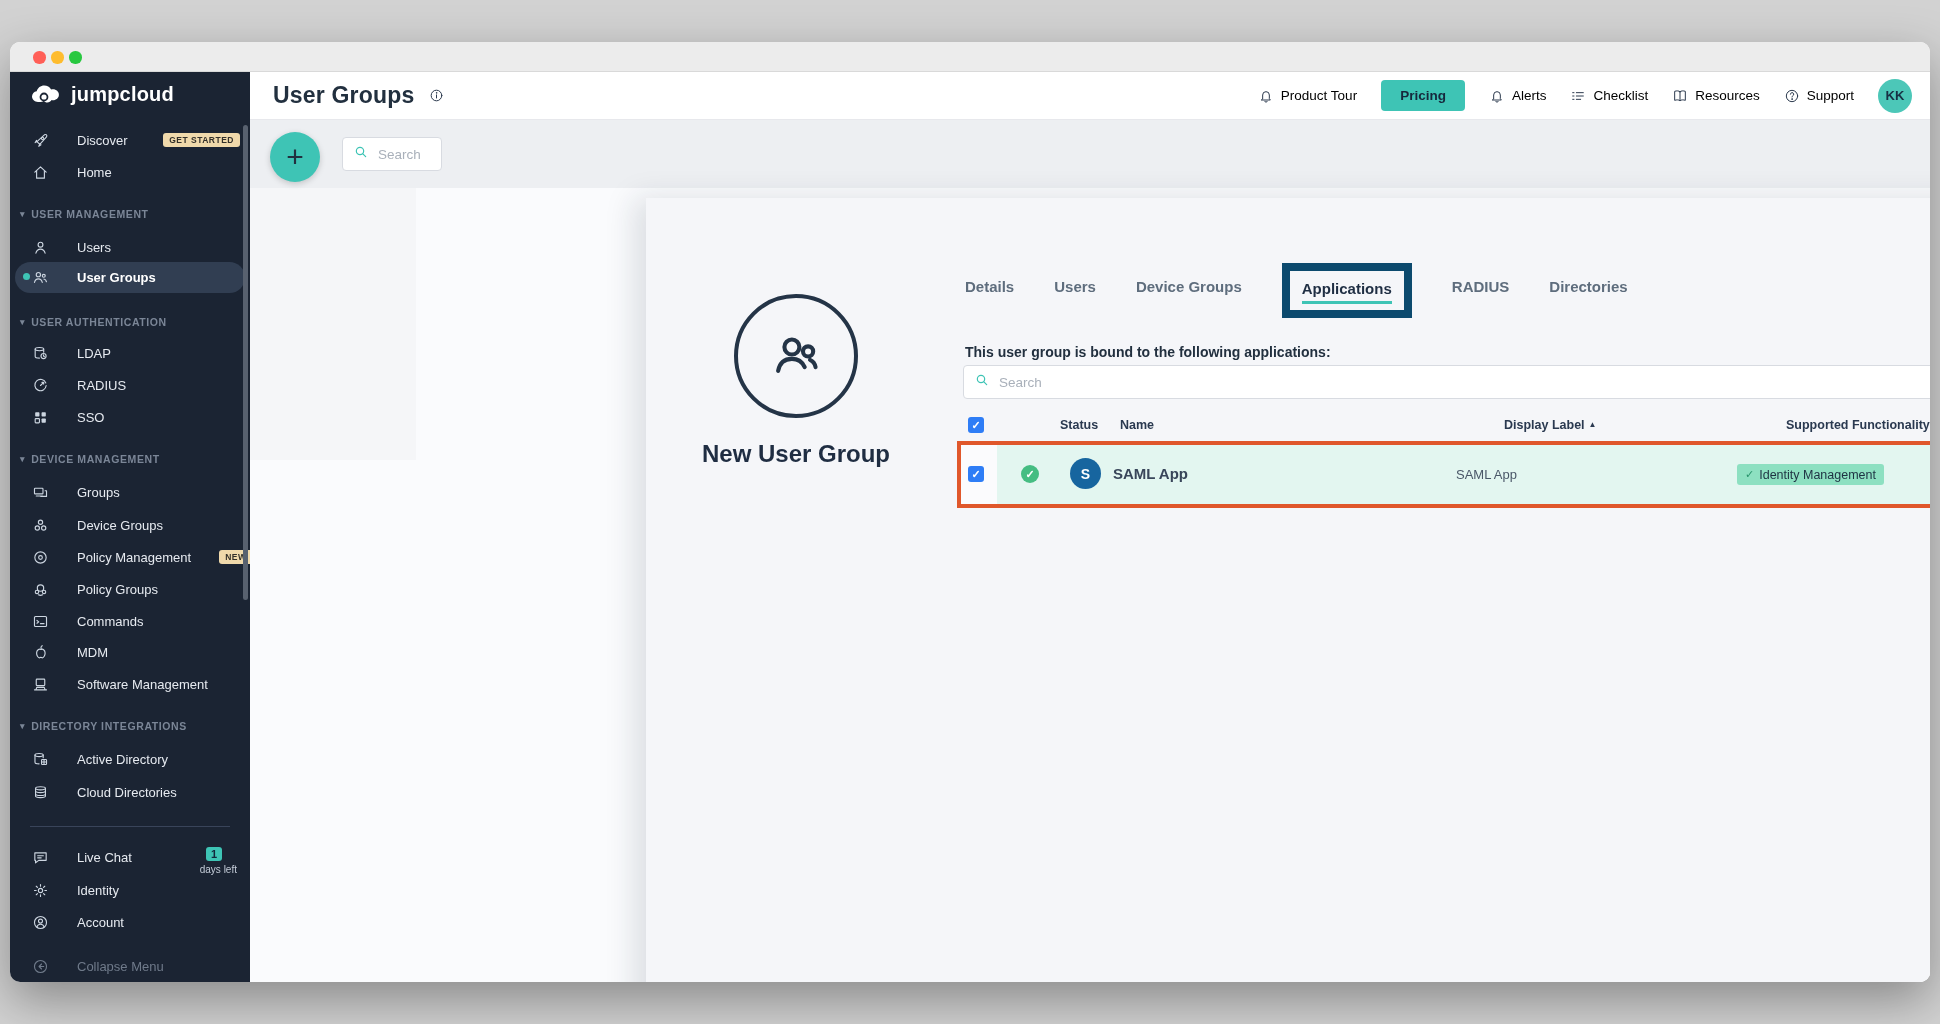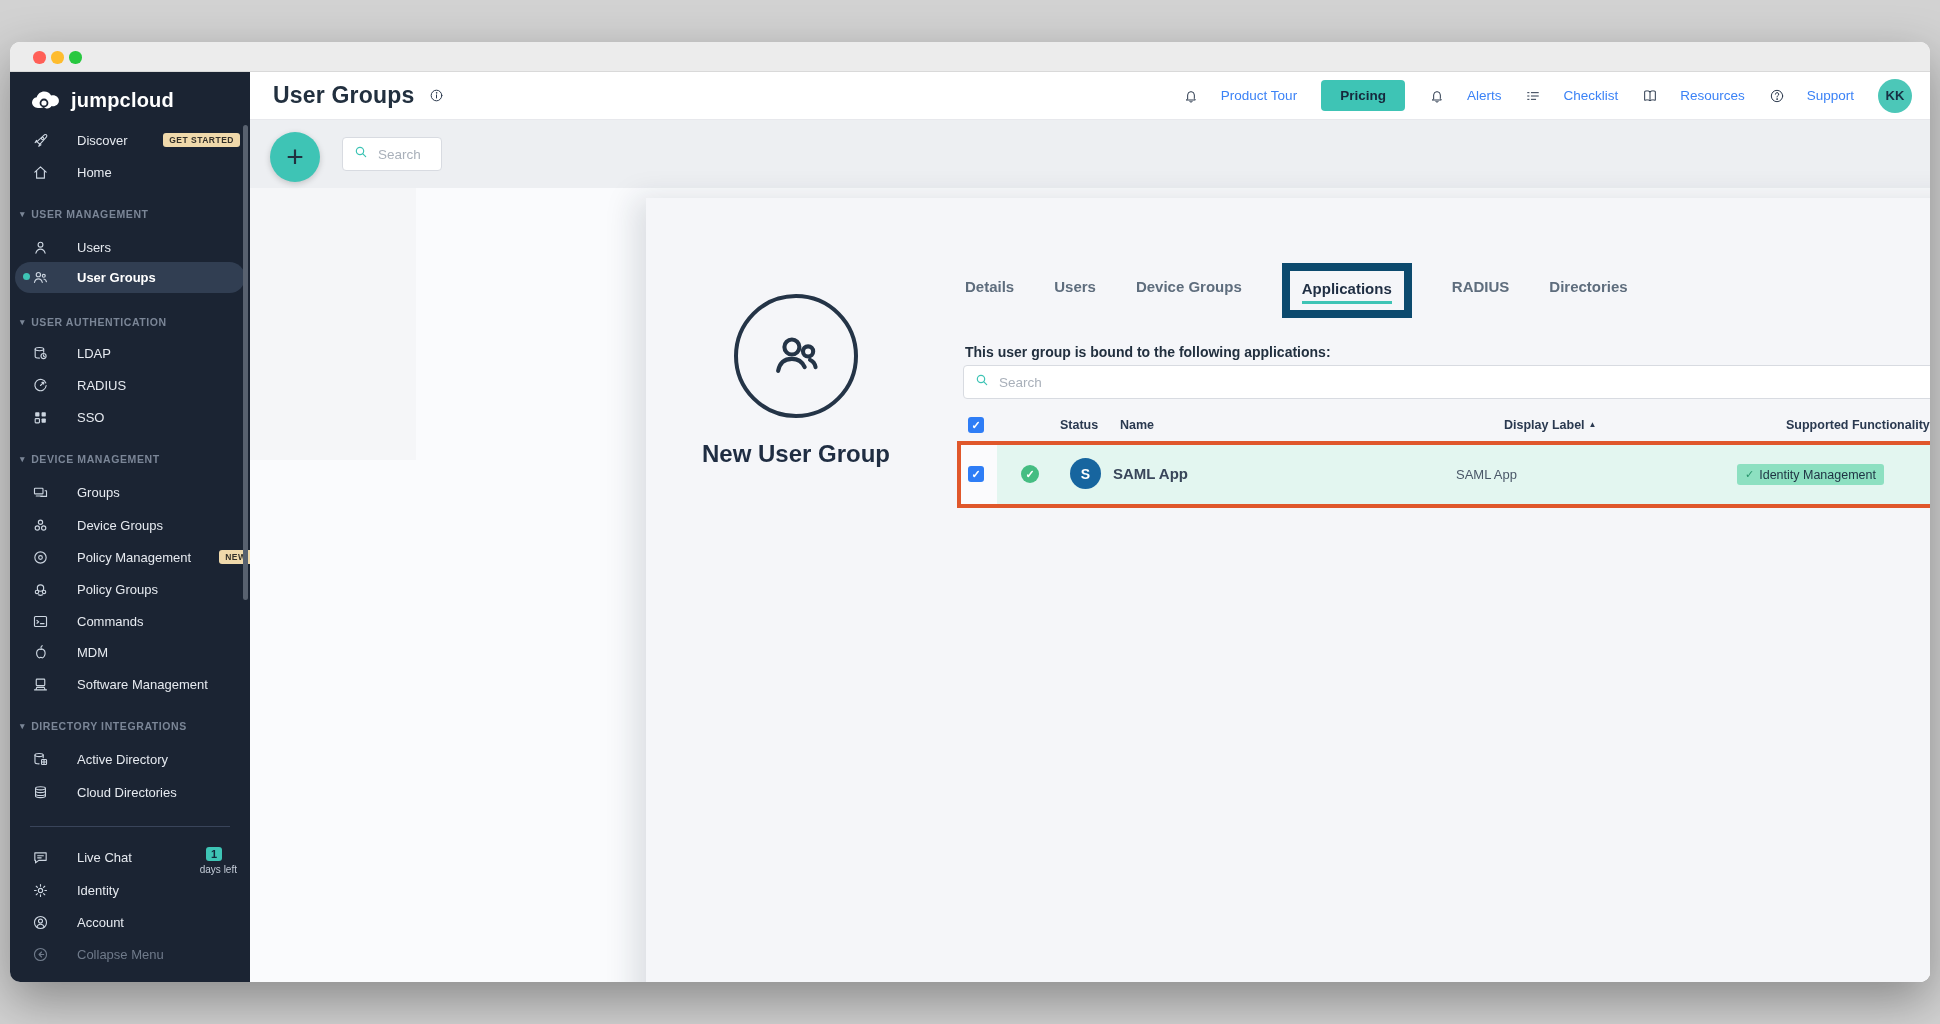--- a/index.html
+++ b/index.html
@@ -14,51 +14,51 @@
               border-bottom:1px solid #d9d9d9; }
   .tl { position:absolute; top:9px; width:12.5px; height:12.5px; border-radius:50%; }
   .tl.red   { left:23px; background:#ff5f57; }
   .tl.yellow{ left:41px; background:#febc2e; }
   .tl.green { left:59px; background:#28c840; }
 
   .app { position:absolute; left:0; top:30px; right:0; bottom:0; }
 
   
   .sidebar { position:absolute; left:0; top:0; width:240px; bottom:0; background:#1b2433; color:#e8ecf2; }
-  .logo { position:absolute; left:20px; top:11px; display:flex; align-items:center; gap:7px;margin-top:6px; }
+  .logo { position:absolute; left:20px; top:11px; display:flex; align-items:center; gap:7px; }
   .logo-text { font-size:20px; font-weight:bold; color:#ffffff; letter-spacing:.2px; }
   .nav-row { position:absolute; left:22px; right:10px; height:26px; display:flex; align-items:center; gap:28px;
              font-size:13px; color:#e6eaf0; cursor:default; }
   .nav-row .lbl { white-space:nowrap; }
   .sec-row { position:absolute; left:10px; right:10px; height:22px; display:flex; align-items:center; gap:6px;
              font-size:10.5px; font-weight:bold; letter-spacing:.6px; color:#7b8697; }
   .chev { font-size:9px; color:#7b8697; }
   .icon-16 { width:17px; height:17px; flex:0 0 17px; display:inline-flex; }
   .icon-16 svg, .hicon svg { width:100%; height:100%; }
   .side-svg { stroke:#ccd5e0; fill:none; stroke-width:1.6; stroke-linecap:round; stroke-linejoin:round; }
   .pill { position:absolute; left:5px; right:5px; top:190px; height:31px; background:#313e52; border-radius:16px; }
   .active-dot { position:absolute; left:13px; top:201px; width:7px; height:7px; border-radius:50%; background:#3ec4b5; }
   .badge-tan { background:#f0d9ab; color:#33302a; font-size:8.5px; font-weight:bold; letter-spacing:.5px;
                padding:2px 6px; border-radius:3px; margin-left:auto; white-space:nowrap; }
   .side-divider { position:absolute; left:20px; right:20px; top:754px; height:1px; background:#39445a; }
   .mini-teal { background:#3ec4b5; color:#13283c; font-size:11px; font-weight:bold; padding:1px 5px; border-radius:3px; }
   .days-left { position:absolute; right:13px; top:792px; font-size:10px; color:#c4ccd8; }
   .badge1 { position:absolute; right:28px; top:772px; }
-  .collapse-muted { color:#6f7a8a !important; }
+  .collapse-muted { color:#6f7a8a !important;margin-top:12px; }
   .collapse-muted .side-svg { stroke:#6f7a8a; }
   .side-scroll { position:absolute; right:2px; top:53px; width:5px; height:475px; background:#58616f; border-radius:3px; }
 
   
   .main { position:absolute; left:240px; top:0; right:0; bottom:0; background:#f8f9fb; }
   .main-header { position:absolute; left:0; top:0; right:0; height:48px; background:#ffffff;
                  border-bottom:1px solid #e7e8ec; display:flex; align-items:center; z-index:2; }
   .page-title { font-size:23px; font-weight:bold; color:#22303f; margin-left:23px; letter-spacing:.2px; }
   .info-circle { width:15px; height:15px; margin-left:14px; display:inline-flex; }
   .hdr-right { margin-left:auto; display:flex; align-items:center; gap:24px; padding-right:18px; }
-  .hdr-item { display:flex; align-items:center; gap:22px; font-size:13.5px; color:#3b82f6; font-weight:500; cursor:pointer;text-align:center; }
+  .hdr-item { display:flex; align-items:center; gap:7px; font-size:13.5px; color:#000000; font-weight:500; cursor:pointer;text-align:center; }
   .hicon { width:16px; height:16px; display:inline-flex; }
   .hicon svg { stroke:#2c3a4e; fill:none; stroke-width:1.5; stroke-linecap:round; stroke-linejoin:round; }
   .pricing-btn { background:#3ec4b5; color:#16283c; font-size:13.5px; font-weight:bold;
                  padding:8px 19px; border-radius:4px; border:none; cursor:pointer; }
   .avatar { width:34px; height:34px; border-radius:50%; background:#4cc7b8; color:#173044;
             display:flex; align-items:center; justify-content:center; font-size:13px; font-weight:bold; cursor:pointer; }
 
   .content { position:absolute; left:0; top:48px; right:0; bottom:0; background:#fafbfd; }
   .list-toolbar { position:absolute; left:0; top:0; right:0; height:68px; background:#edeff2; }
   .add-btn { position:absolute; left:20px; top:12px; width:50px; height:50px; border-radius:50%;

